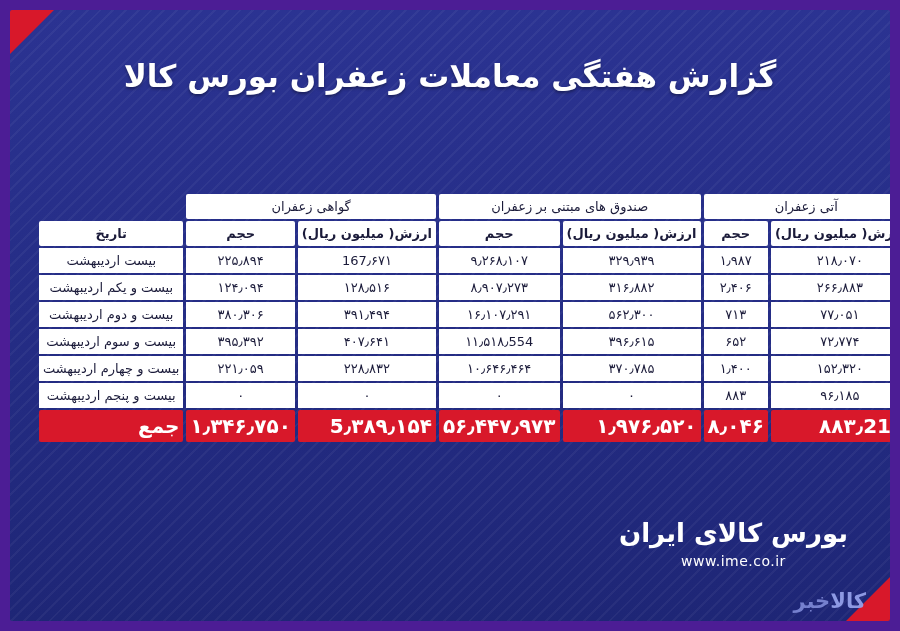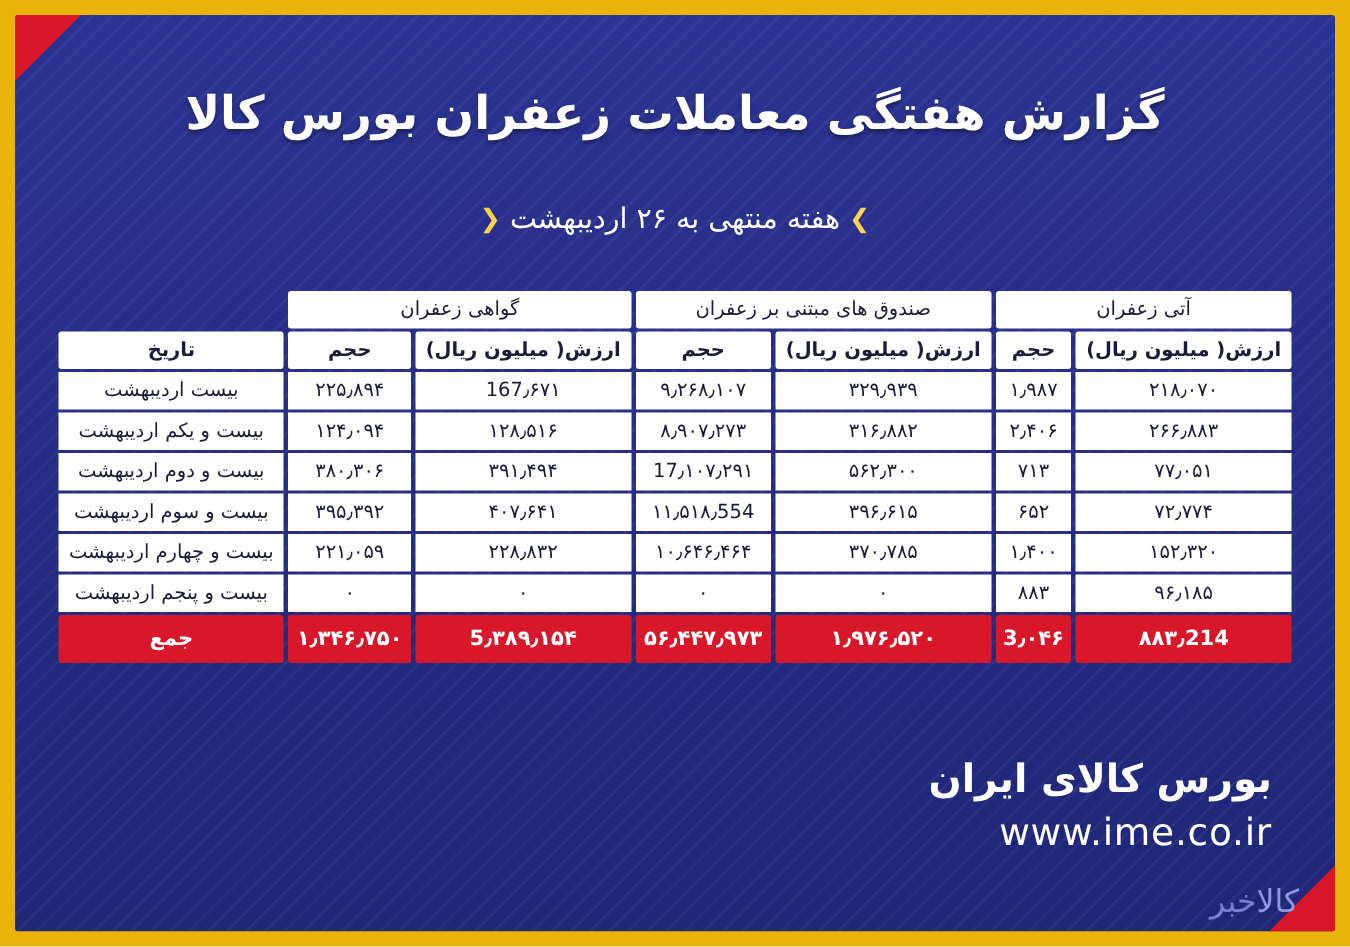--- a/index.html
+++ b/index.html
@@ -7,21 +7,21 @@
     padding: 0;
     background: #ffffff;
   }
   body {
     font-family: "DejaVu Sans", "Liberation Sans", sans-serif;
   }
   #infographic {
     position: relative;
     width: 900px;
     height: 631px;
-    background: #eab308;
+    background: #4c1d95;
     overflow: hidden;
     box-sizing: border-box;
   }
   .poster {
     position: absolute;
     left: 10px;
     top: 10px;
     width: 880px;
     height: 611px;
     background:
@@ -118,45 +118,46 @@
   }
   td.datecell {
     font-size: 13px;
     color: #1b1b3a;
     margin-top: 38px;
   }
   tr.total td, tr.total th {
     background: #d8182a;
     color: #ffffff;
     font-weight: bold;
-    font-size: 14px;
+    font-size: 20px;
     height: 32px;
     border-radius: 2px;
+    text-align: right;
   }
   .blank-head {
     background: transparent !important;
   }
   .footer-brand {
     position: absolute;
     right: 42px;
     bottom: 52px;
     text-align: right;
     color: #ffffff;
     direction: rtl;
   }
   .footer-brand .name {
     font-size: 26px;
     font-weight: bold;
     line-height: 1.5;
   }
   .footer-brand .url {
-    font-size: 25px;
+    font-size: 14px;
     letter-spacing: 0.5px;
     direction: ltr;
-    text-align: right;
+    text-align: center;
   }
   .ime-logo {
     position: absolute;
     right: 232px;
     bottom: 48px;
     width: 66px;
     height: 66px;
   }
   .ime-logo .hex {
     position: absolute;
@@ -180,43 +181,40 @@
     font-size: 15px;
     font-weight: bold;
     letter-spacing: 1px;
   }
   .watermark {
     position: absolute;
     right: 24px;
     bottom: 8px;
     color: #7f8ad8;
     font-size: 21px;
-    font-weight: normal;
+    font-weight: bold;
     direction: rtl;
     opacity: 0.9;
     margin-left: 20px;
   }
   .watermark .k {
     color: #9aa6ef;
   }
 </style>
 </head>
 <body>
 
 <div id="infographic">
   <div class="poster">
 
     <div class="corner corner-tl"></div>
     <div class="corner corner-br"></div>
 
     <div class="title">گزارش هفتگی معاملات زعفران بورس کالا</div>
 
-    <div class="subtitle">
-      <span class="arrow">❯</span><span>هفته منتهی به ۲۶ اردیبهشت</span><span class="arrow">❮</span>
-    </div>
 
     <table class="data">
       <thead>
         <tr>
           <th class="group" colspan="2">آتی زعفران</th>
           <th class="group" colspan="2">صندوق های مبتنی بر زعفران</th>
           <th class="group" colspan="2">گواهی زعفران</th>
           <th class="blank-head"></th>
         </tr>
         <tr>
@@ -245,21 +243,21 @@
           <td>۳۱۶٫۸۸۲</td>
           <td>۸٫۹۰۷٫۲۷۳</td>
           <td>۱۲۸٫۵۱۶</td>
           <td>۱۲۴٫۰۹۴</td>
           <td class="datecell">بیست و یکم اردیبهشت</td>
         </tr>
         <tr>
           <td>۷۷٫۰۵۱</td>
           <td>۷۱۳</td>
           <td>۵۶۲٫۳۰۰</td>
-          <td>17٫۱۰۷٫۲۹۱</td>
+          <td>۱۶٫۱۰۷٫۲۹۱</td>
           <td>۳۹۱٫۴۹۴</td>
           <td>۳۸۰٫۳۰۶</td>
           <td class="datecell">بیست و دوم اردیبهشت</td>
         </tr>
         <tr>
           <td>۷۲٫۷۷۴</td>
           <td>۶۵۲</td>
           <td>۳۹۶٫۶۱۵</td>
           <td>۱۱٫۵۱۸٫554</td>
           <td>۴۰۷٫۶۴۱</td>
@@ -279,21 +277,21 @@
           <td>۹۶٫۱۸۵</td>
           <td>۸۸۳</td>
           <td>۰</td>
           <td>۰</td>
           <td>۰</td>
           <td>۰</td>
           <td class="datecell">بیست و پنجم اردیبهشت</td>
         </tr>
         <tr class="total">
           <td>۸۸۳٫214</td>
-          <td>3٫۰۴۶</td>
+          <td>۸٫۰۴۶</td>
           <td>۱٫۹۷۶٫۵۲۰</td>
           <td>۵۶٫۴۴۷٫۹۷۳</td>
           <td>5٫۳۸۹٫۱۵۴</td>
           <td>۱٫۳۴۶٫۷۵۰</td>
           <th>جمع</th>
         </tr>
       </tbody>
     </table>
 
     <div class="footer-brand">

